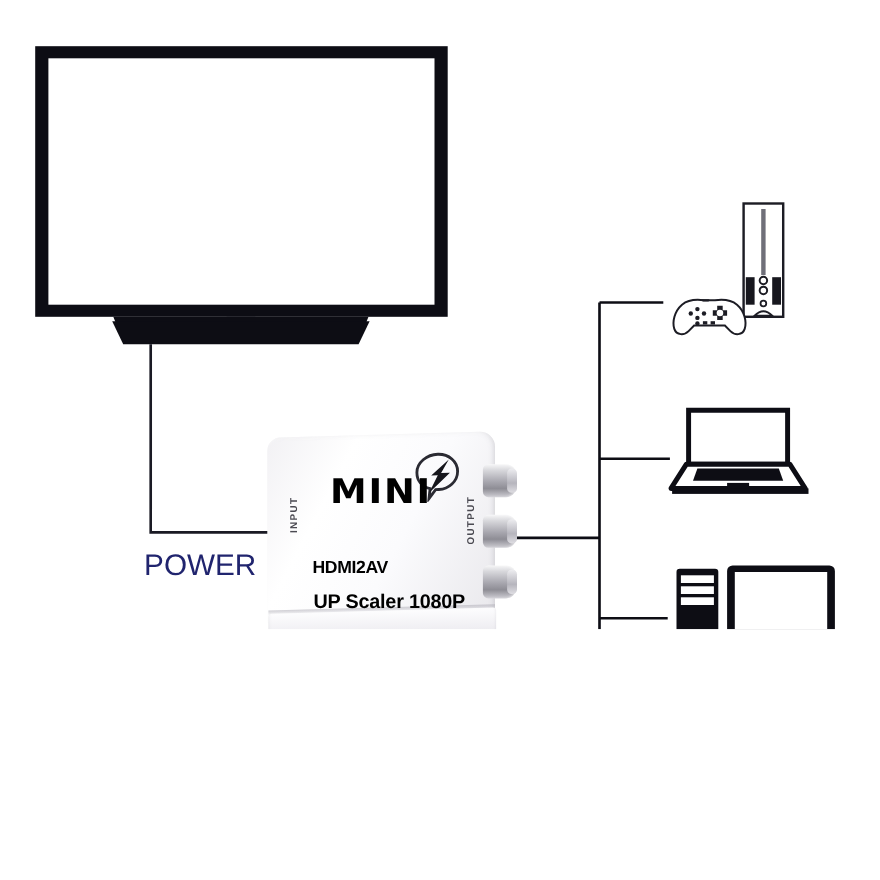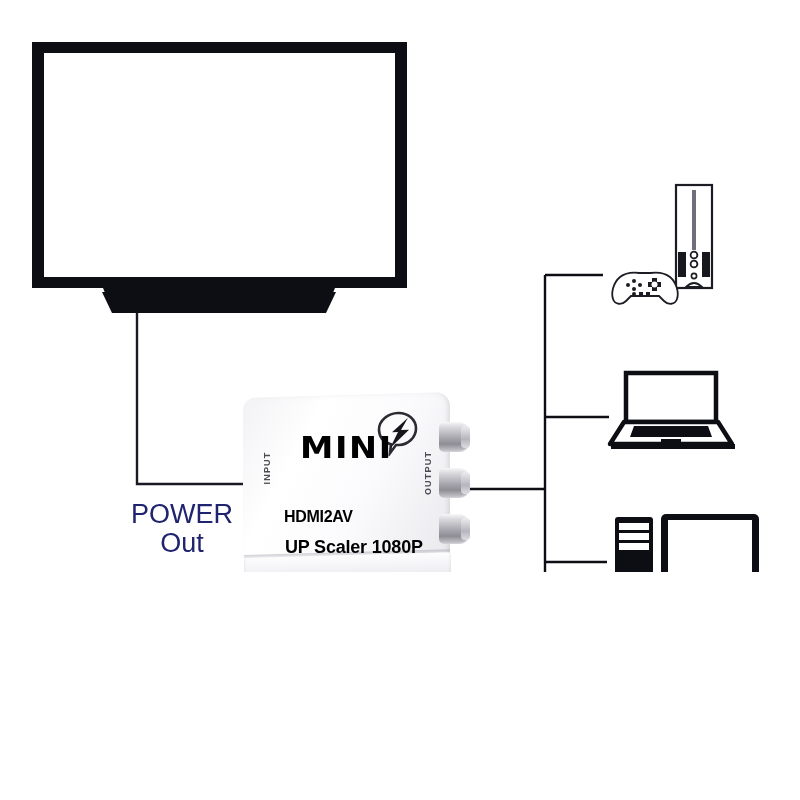--- a/index.html
+++ b/index.html
@@ -388,17 +388,16 @@
 
     <div class="dev-label lbl-port-usb">USB POWER</div>
     <div class="dev-label lbl-port-pal">PAL</div>
     <div class="dev-label lbl-port-ntsc">NTSC</div>
     <div class="usb-port"></div>
     <div class="pal-switch"></div>
   </div>
 
   <div class="blue-label" id="hdmi-out-label">
     <div>POWER</div>
-    <div>Out</div>
   </div>
 
 
 </div>
 
 </body></html>

